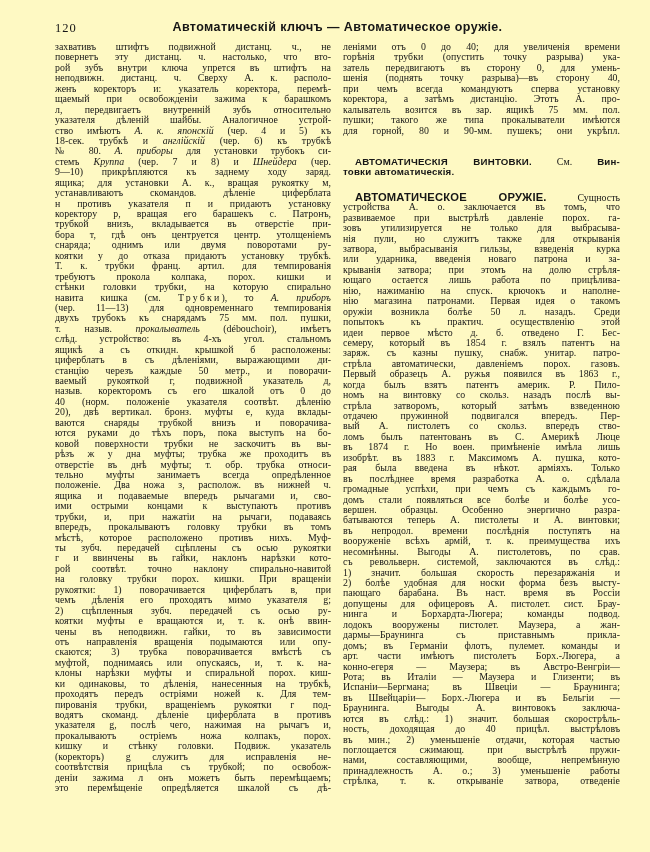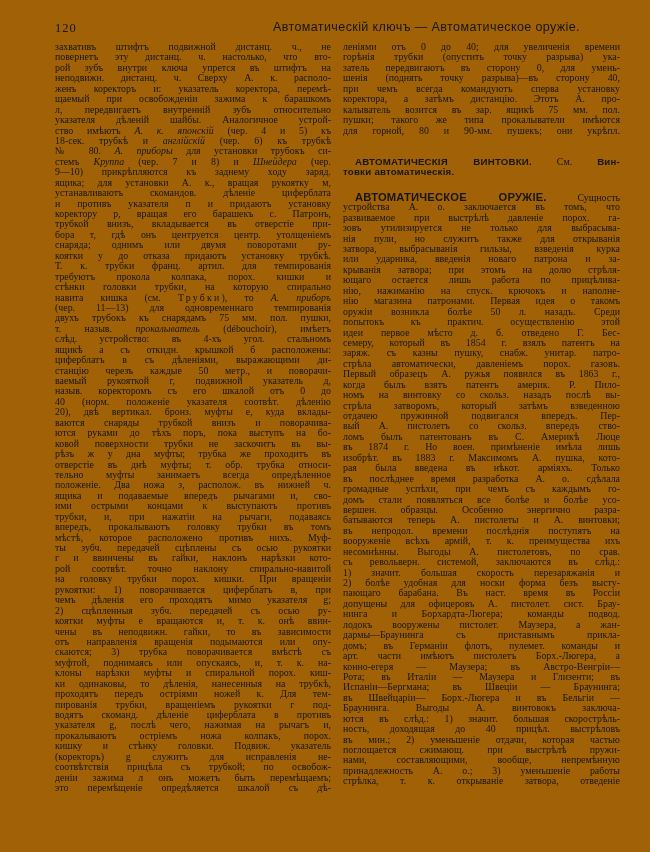--- a/index.html
+++ b/index.html
@@ -5,33 +5,33 @@
   html,body{margin:0;padding:0;}
   body{
     width:650px;height:852px;
     background:#fefefe;
     position:relative;
     overflow:hidden;
     font-family:"Liberation Serif", serif;
     color:#161616;
     -webkit-font-smoothing:antialiased;
   }
-  .page{position:absolute;inset:0;background:#a16207;}
+  .page{position:absolute;inset:0;background:#fef9c3;}
   .header{
     position:absolute;top:20px;left:55px;width:565px;height:16px;
   }
   .page-number{
     position:absolute;left:0;top:1px;
     font-size:12.5px;letter-spacing:1px;
   }
   .running-title{
     position:absolute;left:40px;right:40px;top:0;
-    text-align:right;
+    text-align:center;
     font-family:"Liberation Sans", sans-serif;
-    font-weight:400;font-size:12.5px;letter-spacing:0.4px;
+    font-weight:700;font-size:12.5px;letter-spacing:0.4px;
     white-space:nowrap;
   }
   .column{
     position:absolute;top:42px;
     font-size:9.9px;line-height:10.45px;
     word-spacing:0.2px;
   }
   .column.left{left:55px;width:276px;}
   .column.right{left:343px;width:277px;}
   .tl{

